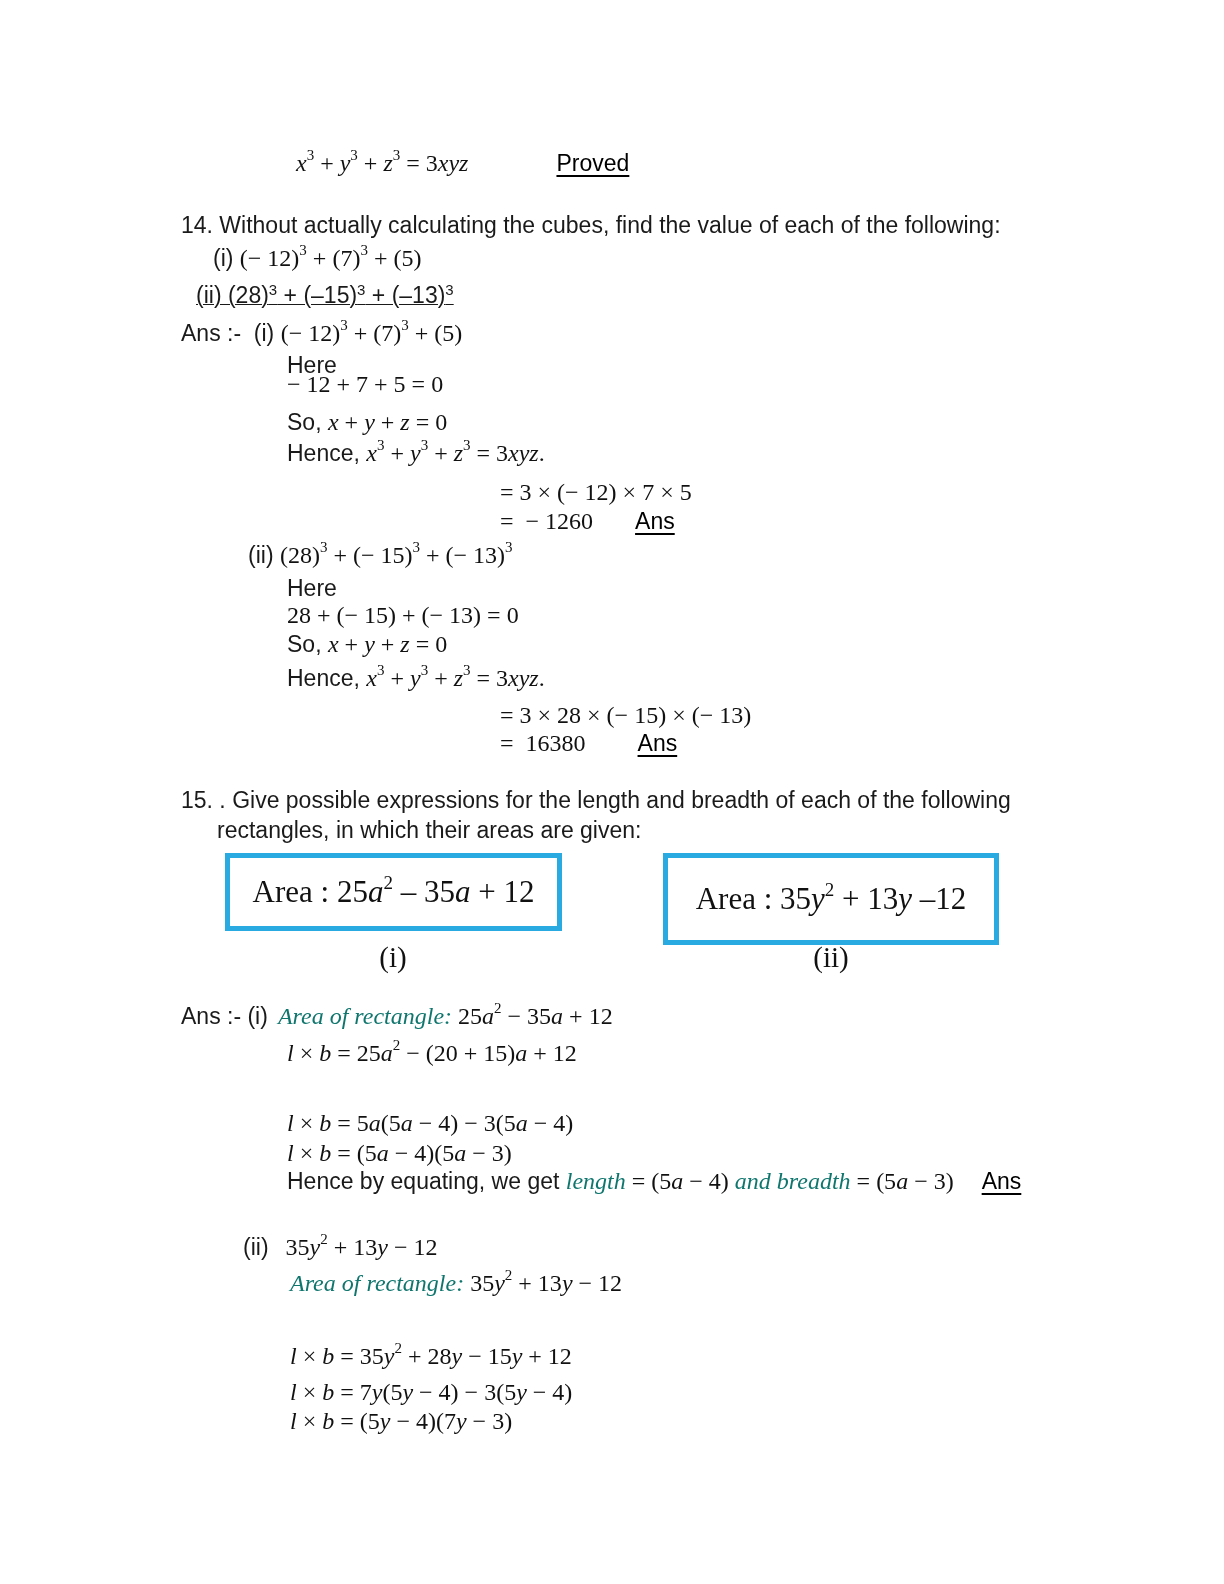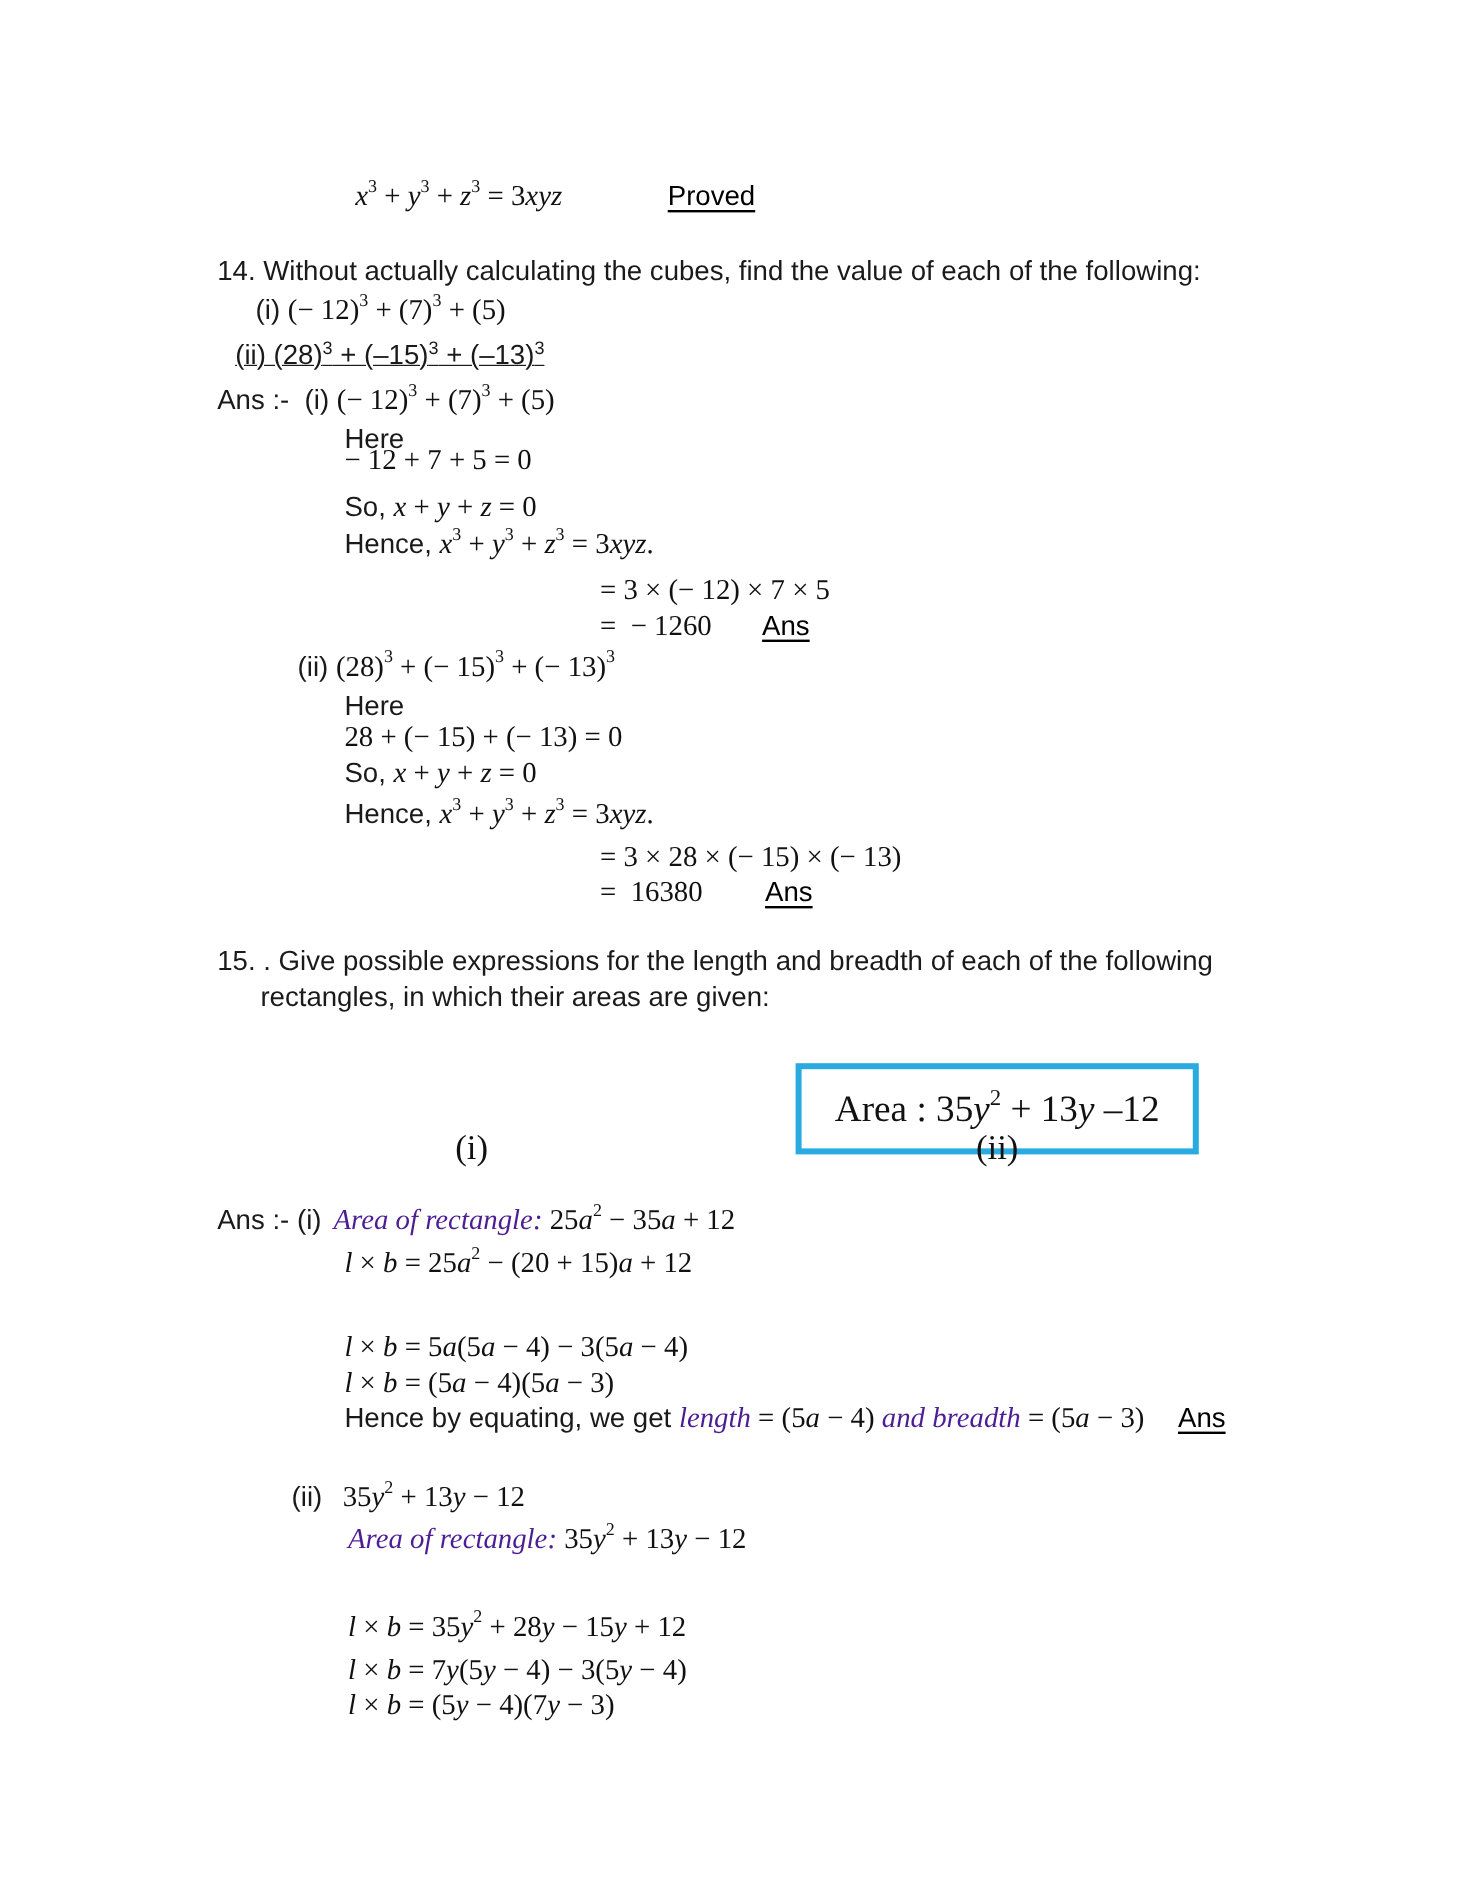--- a/index.html
+++ b/index.html
@@ -16,21 +16,21 @@
     white-space:pre;
     line-height:1.15;
   }
   
   .p-s  { font-family:"Liberation Sans", sans-serif; font-size:23px; color:#1a1a1a; }
   
   .p-m  { font-family:"Liberation Serif", serif; font-size:24px; color:#111; }
   
   .p-mi { font-family:"Liberation Serif", serif; font-size:24px; font-style:italic; color:#111; }
   
-  .p-it { font-family:"Liberation Serif", serif; font-size:24px; font-style:italic; color:#4c1d95; }
+  .p-it { font-family:"Liberation Serif", serif; font-size:24px; font-style:italic; color:#0f766e; }
   
   .p-sup  { font-family:"Liberation Serif", serif; font-size:15px; position:relative; top:-11px; color:#111; }
   
   .p-sups { font-family:"Liberation Sans", sans-serif; font-size:15px; position:relative; top:-8px; color:#1a1a1a; }
   
   .p-bu {
     font-family:"Liberation Sans", sans-serif; font-size:23px; font-weight:normal;
     text-decoration:underline; text-decoration-thickness:2px; text-underline-offset:4px;
     color:#000;
   }
@@ -78,18 +78,21 @@
     <div class="line" style="left: 181px; top: 1003px;"><span class="p-s">Ans :- (i)</span><span class="p-it" style="margin-left: 10px;">Area of rectangle: </span><span class="p-m">25</span><span class="p-mi">a</span><span class="p-sup">2</span><span class="p-m"> − 35</span><span class="p-mi">a</span><span class="p-m"> + 12</span></div>
     <div class="line" style="left: 287px; top: 1040px;"><span class="p-mi">l</span><span class="p-m"> × </span><span class="p-mi">b</span><span class="p-m"> = 25</span><span class="p-mi">a</span><span class="p-sup">2</span><span class="p-m"> − (20 + 15)</span><span class="p-mi">a</span><span class="p-m"> + 12</span></div>
     <div class="line" style="left: 287px; top: 1110px;"><span class="p-mi">l</span><span class="p-m"> × </span><span class="p-mi">b</span><span class="p-m"> = 5</span><span class="p-mi">a</span><span class="p-m">(5</span><span class="p-mi">a</span><span class="p-m"> − 4) − 3(5</span><span class="p-mi">a</span><span class="p-m"> − 4)</span></div>
     <div class="line" style="left: 287px; top: 1140px;"><span class="p-mi">l</span><span class="p-m"> × </span><span class="p-mi">b</span><span class="p-m"> = (5</span><span class="p-mi">a</span><span class="p-m"> − 4)(5</span><span class="p-mi">a</span><span class="p-m"> − 3)</span></div>
     <div class="line" style="left: 287px; top: 1168px;"><span class="p-s">Hence by equating, we get </span><span class="p-it">length</span><span class="p-m"> = (5</span><span class="p-mi">a</span><span class="p-m"> − 4) </span><span class="p-it">and breadth</span><span class="p-m"> = (5</span><span class="p-mi">a</span><span class="p-m"> − 3)</span><span class="p-bu" style="margin-left: 28px;">Ans</span></div>
     <div class="line" style="left: 243px; top: 1234px;"><span class="p-s">(ii)</span><span class="p-m" style="margin-left: 17px;">35</span><span class="p-mi">y</span><span class="p-sup">2</span><span class="p-m"> + 13</span><span class="p-mi">y</span><span class="p-m"> − 12</span></div>
     <div class="line" style="left: 290px; top: 1270px;"><span class="p-it">Area of rectangle: </span><span class="p-m">35</span><span class="p-mi">y</span><span class="p-sup">2</span><span class="p-m"> + 13</span><span class="p-mi">y</span><span class="p-m"> − 12</span></div>
     <div class="line" style="left: 290px; top: 1343px;"><span class="p-mi">l</span><span class="p-m"> × </span><span class="p-mi">b</span><span class="p-m"> = 35</span><span class="p-mi">y</span><span class="p-sup">2</span><span class="p-m"> + 28</span><span class="p-mi">y</span><span class="p-m"> − 15</span><span class="p-mi">y</span><span class="p-m"> + 12</span></div>
     <div class="line" style="left: 290px; top: 1379px;"><span class="p-mi">l</span><span class="p-m"> × </span><span class="p-mi">b</span><span class="p-m"> = 7</span><span class="p-mi">y</span><span class="p-m">(5</span><span class="p-mi">y</span><span class="p-m"> − 4) − 3(5</span><span class="p-mi">y</span><span class="p-m"> − 4)</span></div>
     <div class="line" style="left: 290px; top: 1408px;"><span class="p-mi">l</span><span class="p-m"> × </span><span class="p-mi">b</span><span class="p-m"> = (5</span><span class="p-mi">y</span><span class="p-m"> − 4)(7</span><span class="p-mi">y</span><span class="p-m"> − 3)</span></div>
+    <div class="area-box" style="left: 225px; top: 853px; width: 337px; height: 78px; border-color: rgb(41, 171, 226);">
+      <span class="line" style="position: static;"><span class="p-m">Area : 25</span><span class="p-mi">a</span><span class="p-sup">2</span><span class="p-m"> – 35</span><span class="p-mi">a</span><span class="p-m"> + 12</span></span>
+    </div>
     <div class="box-caption" style="left: 393px; top: 941px;">(i)</div>
-    <div class="area-box" style="left: 663px; top: 886px; width: 336px; height: 76px; border-color: rgb(41, 171, 226);">
+    <div class="area-box" style="left: 663px; top: 853px; width: 336px; height: 92px; border-color: rgb(41, 171, 226);">
       <span class="line" style="position: static;"><span class="p-m">Area : 35</span><span class="p-mi">y</span><span class="p-sup">2</span><span class="p-m"> + 13</span><span class="p-mi">y</span><span class="p-m"> –12</span></span>
     </div>
     <div class="box-caption" style="left: 831px; top: 941px;">(ii)</div>
   </div>
 
 </body></html>

